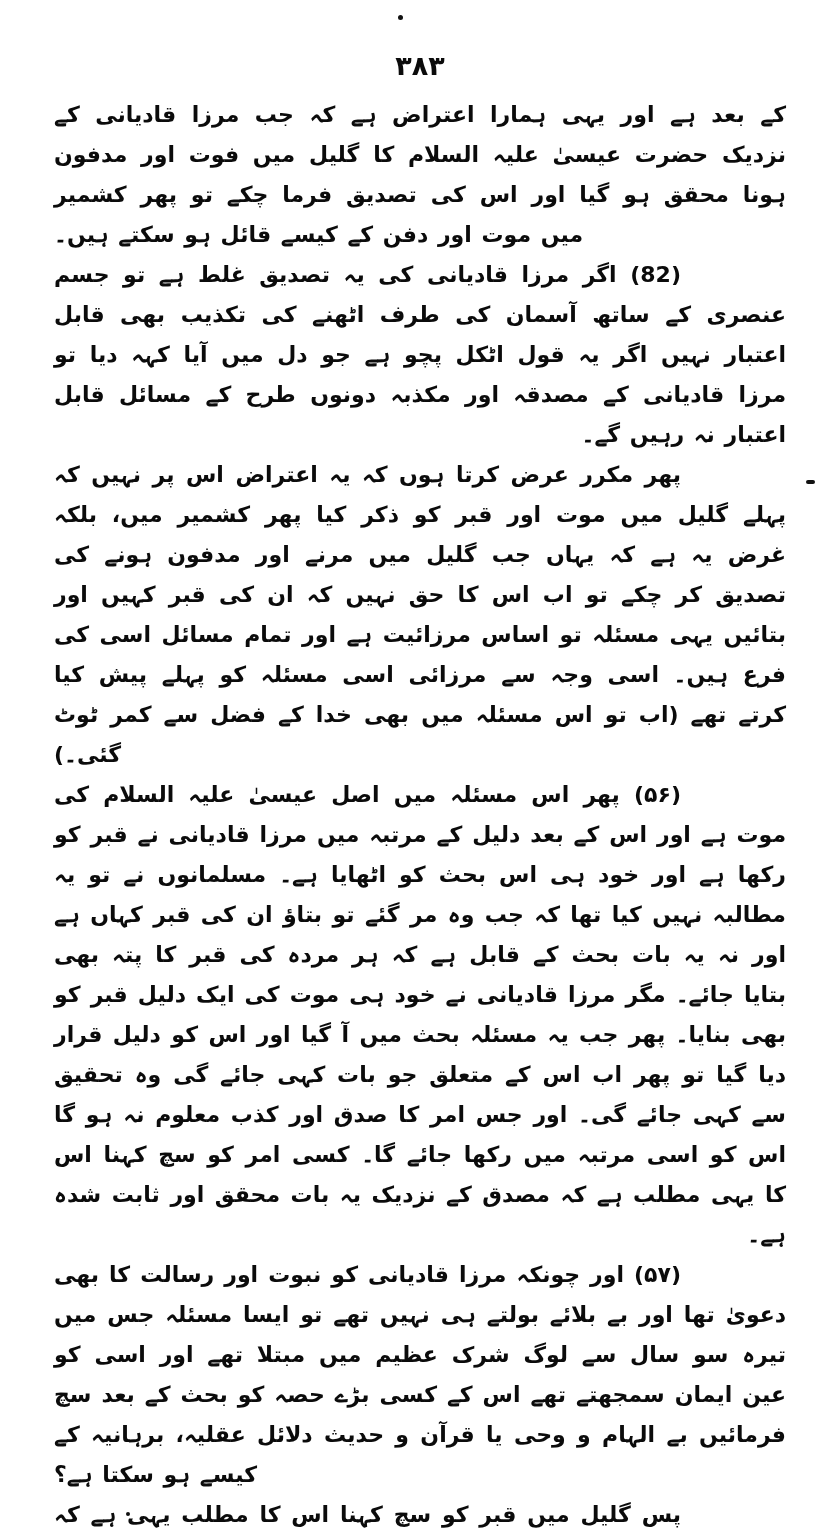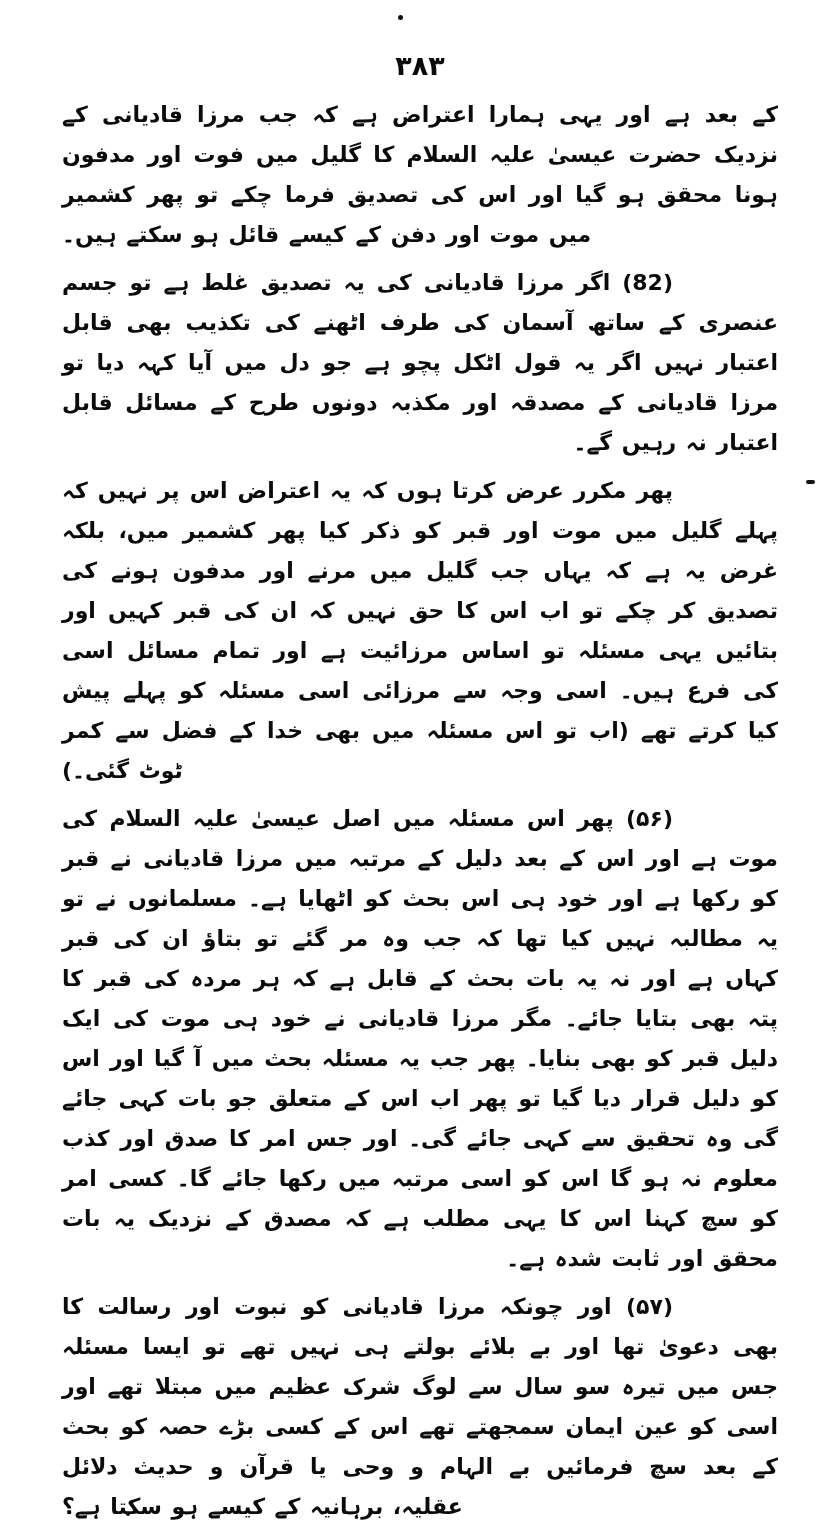--- a/index.html
+++ b/index.html
@@ -28,21 +28,21 @@
     direction: rtl;
     unicode-bidi: embed;
     margin: 14px 54px 0 54px;
     text-align: justify;
     font-size: 22px;
     font-weight: bold;
     line-height: 40px;
     word-spacing: 2px;
   }
   .para {
-    margin: 8px;
+    margin: 0;
     padding: 0;
   }
   
   .indent {
     text-indent: 105px;
   }
   
   .tl-left  { text-align-last: left; }
   .tl-right { text-align-last: right; }
   

